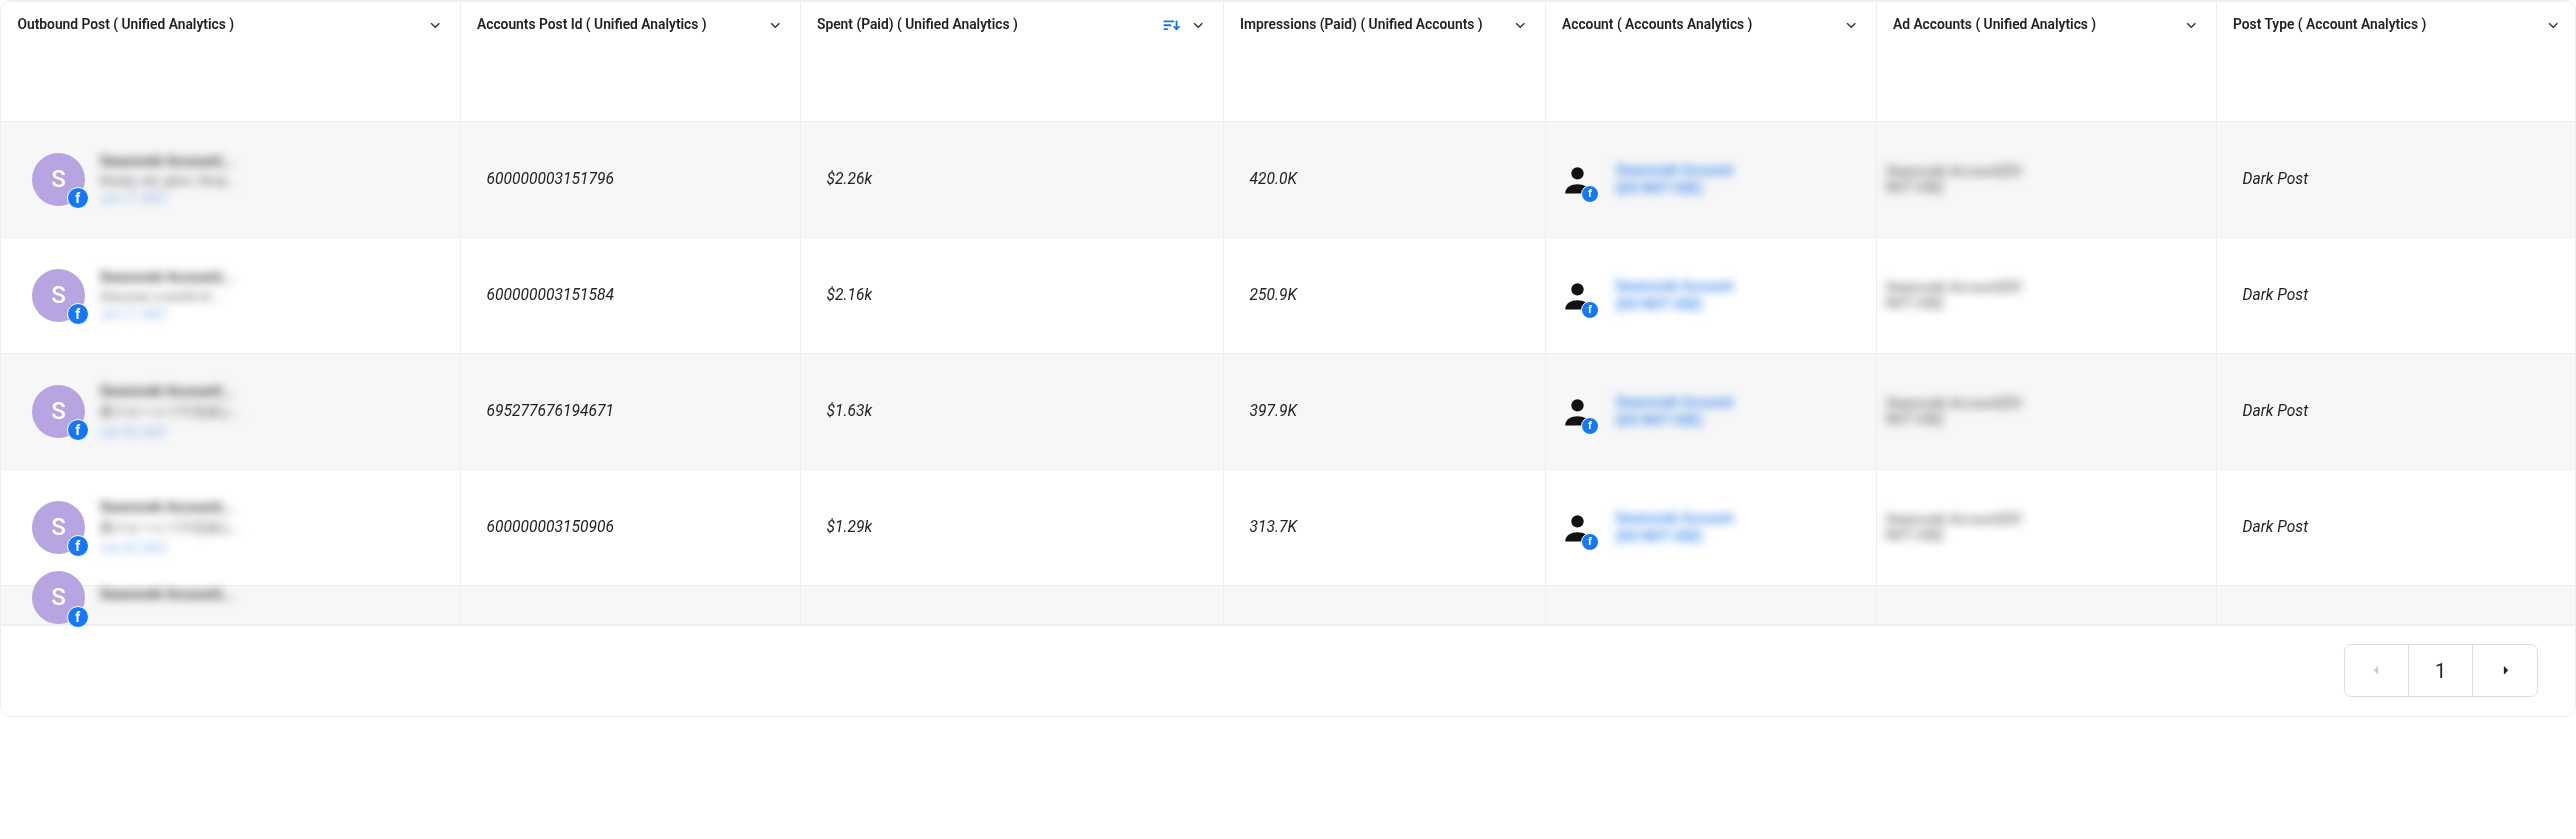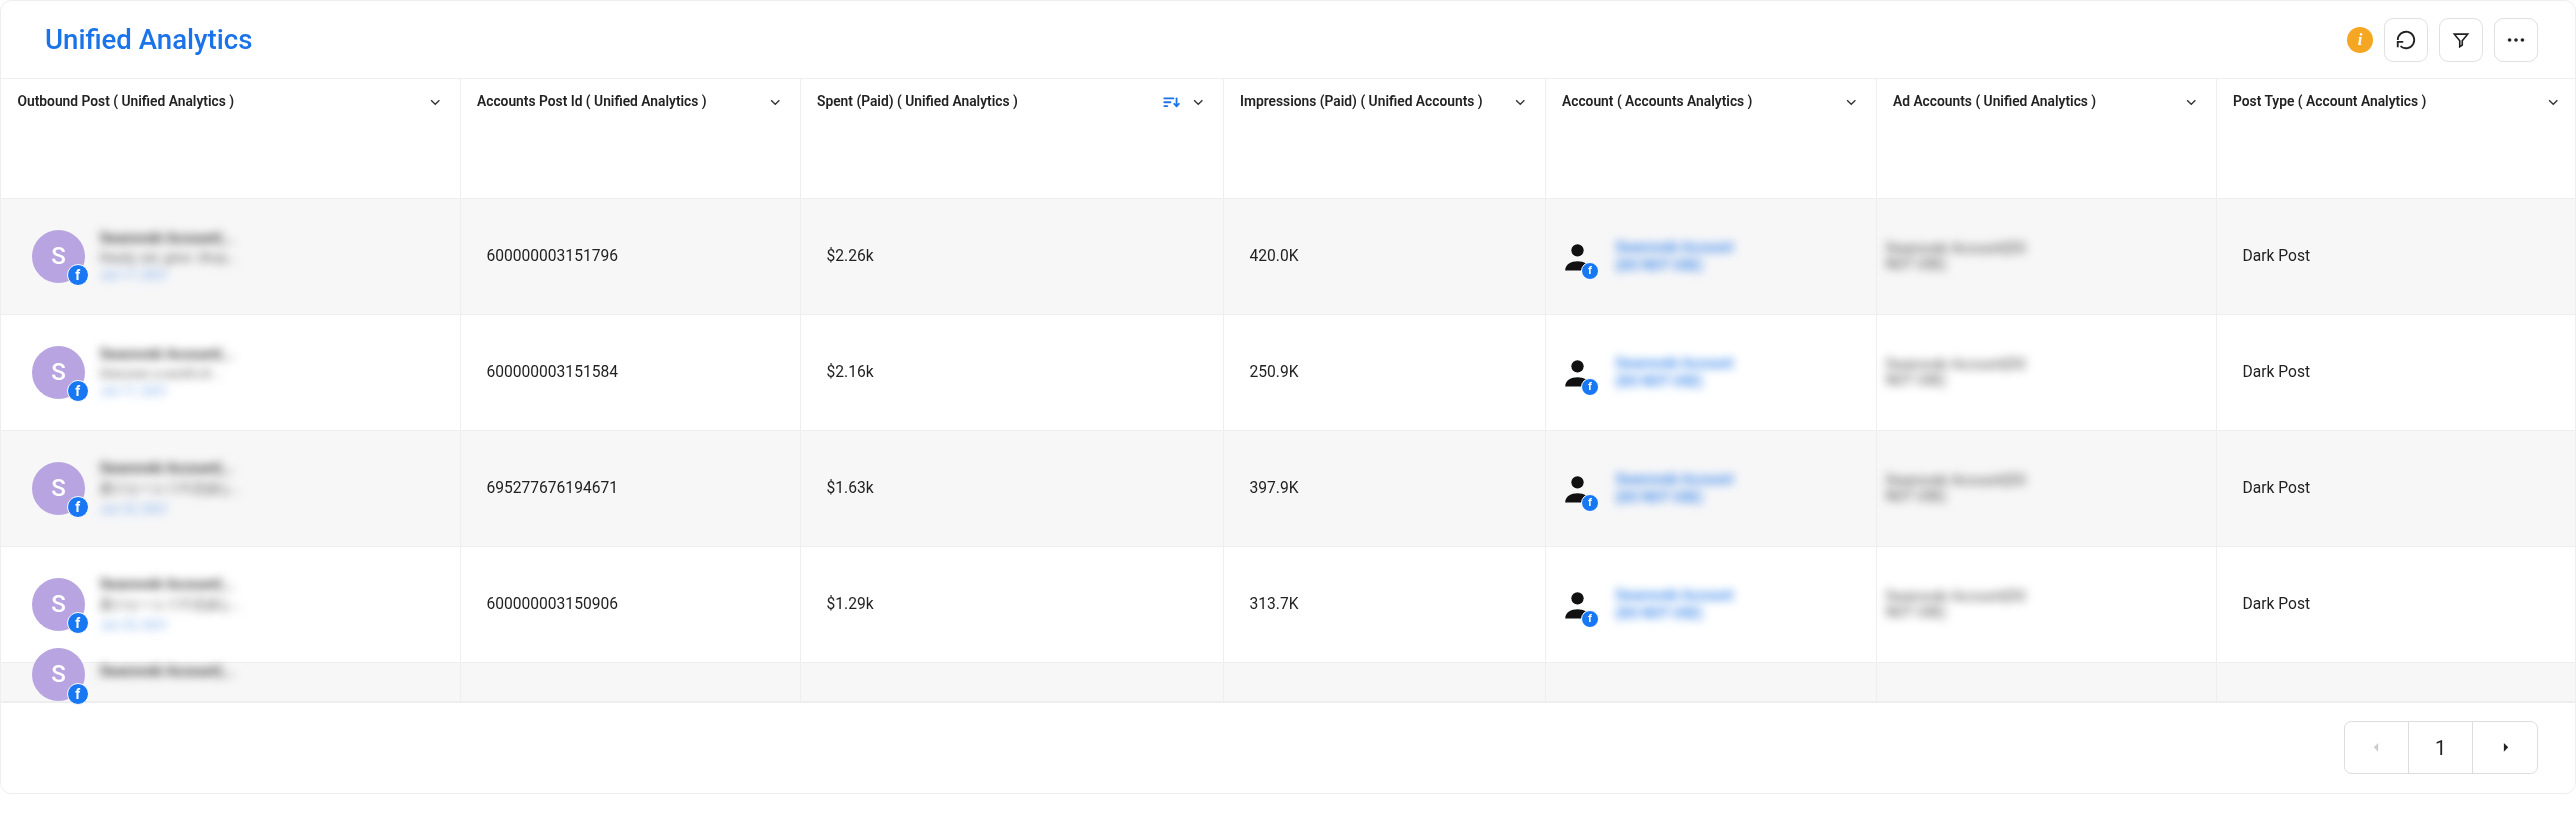--- a/index.html
+++ b/index.html
@@ -104,21 +104,21 @@
   }
   .chevron {
     width: 16.5px; height: 16.5px;
     color: #555;
     cursor: pointer;
   }
 
   .table td { height: 116px; }
   .table tbody tr:nth-child(odd) td { background: #f7f7f8; }
   .table tbody tr:nth-child(even) td { background: #fff; }
-  .cell { padding: 0 26px; font-size: 15.6px; color: #222; }
+  .cell { padding: 0 26px; font-size: 15.6px; color: #222; font-style: italic; }
 
   
   col.c-outbound { width: 459px; }
   col.c-postid   { width: 340px; }
   col.c-spent    { width: 423px; }
   col.c-impr     { width: 322px; }
   col.c-account  { width: 331px; }
   col.c-adacc    { width: 340px; }
   col.c-posttype { width: 362px; }
 
@@ -203,44 +203,20 @@
   .pager .num { color:#222; cursor:pointer; }
 
   
   .chev-svg { stroke:#333; stroke-width:2; fill:none; }
 </style>
 </head>
 <body>
 
 <div class="panel">
 
-  <div class="panel-header">
-    <div class="title">Unified Analytics</div>
-    <div class="header-actions">
-      <div class="info-badge">i</div>
-      <div class="icon-btn">
-        <svg width="22" height="22" viewBox="0 0 24 24" fill="none" stroke="#222" stroke-width="2">
-            <path d="M3 12a9 9 0 1 1 3 6.7"></path>
-            <path d="M3 20v-6h6"></path>
-          </svg>
-      </div>
-      <div class="icon-btn">
-        <svg width="20" height="20" viewBox="0 0 24 24" fill="none" stroke="#222" stroke-width="2">
-            <path d="M4 5h16l-6.5 8v5l-3 2v-7L4 5z"></path>
-          </svg>
-      </div>
-      <div class="icon-btn">
-        <svg width="22" height="22" viewBox="0 0 24 24" fill="#222">
-            <circle cx="5" cy="12" r="2"></circle>
-            <circle cx="12" cy="12" r="2"></circle>
-            <circle cx="19" cy="12" r="2"></circle>
-          </svg>
-      </div>
-    </div>
-  </div>
 
   <div class="table-wrap">
     <table class="table">
       <colgroup>
         <col class="c-outbound">
           <col class="c-postid">
           <col class="c-spent">
           <col class="c-impr">
           <col class="c-account">
           <col class="c-adacc">

